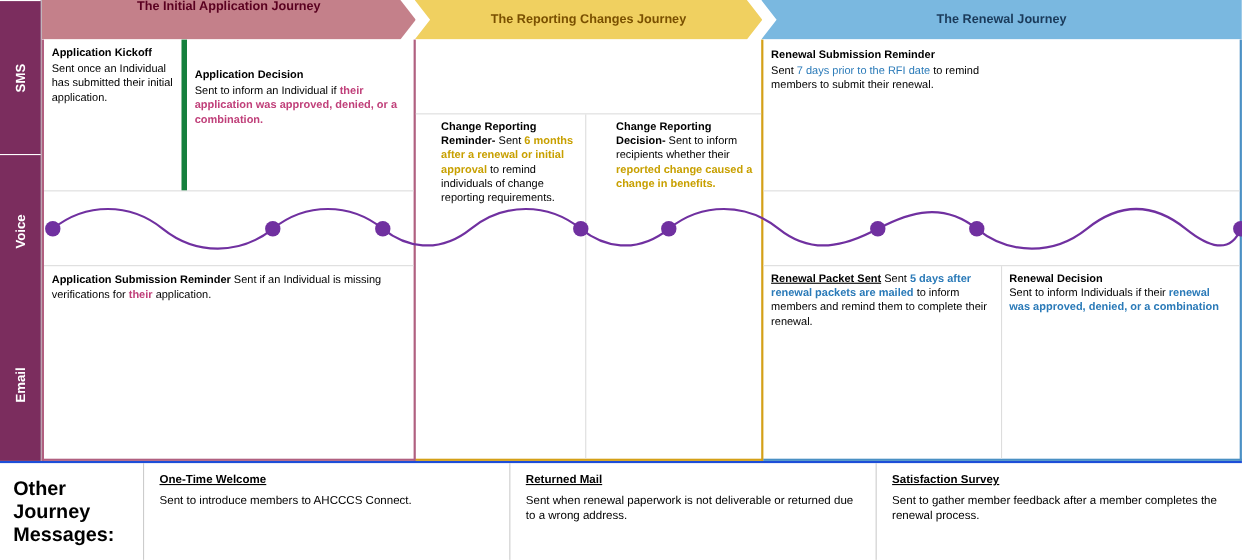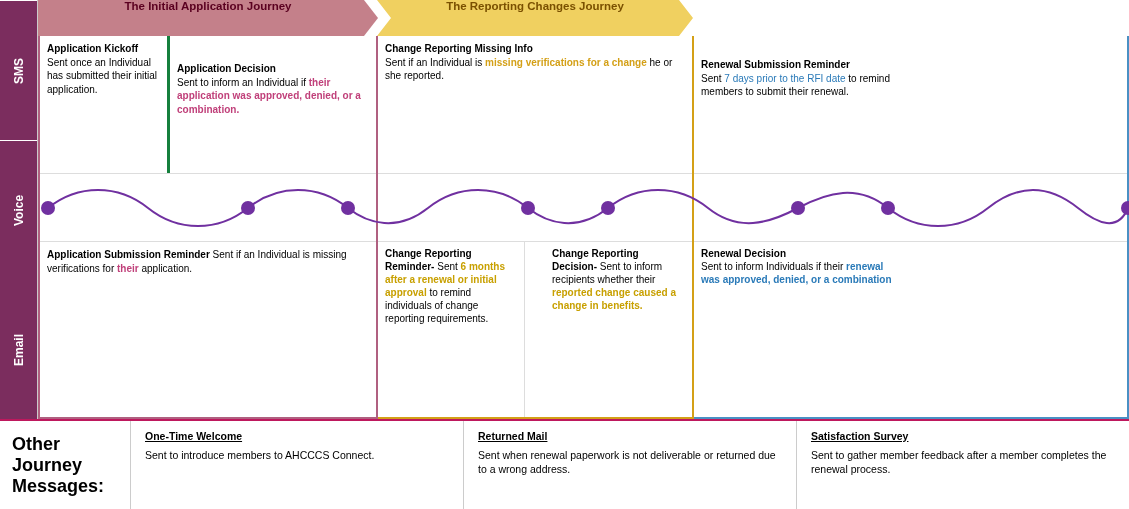--- a/index.html
+++ b/index.html
@@ -40,21 +40,21 @@
       writing-mode: vertical-rl;
       transform: rotate(180deg);
     }
     .label-cell:last-child { border-bottom: none; }
 
     
     .bottom-section {
       height: 90px;
       display: flex;
       align-items: stretch;
-      border-top: 2px solid #be185d;
+      border-top: 2px solid #1d4ed8;
       background: #fff;
     }
 
     .other-label {
       width: 130px;
       display: flex;
       align-items: center;
       padding: 8px 12px;
       font-size: 18px;
       font-weight: bold;
@@ -98,85 +98,86 @@
       <div class="label-cell">Voice</div>
       <div class="label-cell">Email</div>
     </div>
 
     <div style="flex:1; display:flex; flex-direction:column; position:relative;">
 
       <div style="display:flex; height:36px;">
         <div style="width:340px; background:#c4808a; display:flex; align-items:flex-start; justify-content:center; position:relative; clip-path:polygon(0 0, calc(100% - 14px) 0, 100% 50%, calc(100% - 14px) 100%, 0 100%);">
           <span style="font-size:11.5px; font-weight:bold; color:#5a0020;">The Initial Application Journey</span>
         </div>
-        <div style="width:316px; background:#f0d060; display:flex; align-items:flex-start; justify-content:center; position:relative; clip-path:polygon(0 0, calc(100% - 14px) 0, 100% 50%, calc(100% - 14px) 100%, 0 100%, 14px 50%); margin-left:-1px;">
+        <div style="width:316px; background:#f0d060; display:flex; align-items:center; justify-content:center; position:relative; clip-path:polygon(0 0, calc(100% - 14px) 0, 100% 50%, calc(100% - 14px) 100%, 0 100%, 14px 50%); margin-left:-1px;">
           <span style="font-size:11.5px; font-weight:bold; color:#7a5000;">The Reporting Changes Journey</span>
         </div>
+        <div style="flex:1; background:#7ab8e0; display:flex; align-items:center; justify-content:center; position:relative; clip-path:polygon(0 0, 100% 0, 100% 100%, 0 100%, 14px 50%); margin-left:-1px;">
+          <span style="font-size:11.5px; font-weight:bold; color:#1a3a5a;">The Renewal Journey</span>
+        </div>
       </div>
 
       <div style="display:flex; flex:1; position:relative;">
 
         <div style="width:340px; border:2px solid #b06080; border-top:none; display:flex; flex-direction:column;">
 
           <div style="display:flex; height:138px; border-bottom:1px solid #ddd;">
 
-            <div style="width:130px; padding:6px 7px; font-size:10px; line-height:1.35; border-right:3px solid #15803d;">
+            <div style="width:130px; padding:6px 7px; font-size:10px; line-height:1.35; border-right:5px solid #15803d;">
               <span style="font-weight:bold;">Application Kickoff</span><br>
               <span>Sent once an Individual has submitted their initial application.</span>
             </div>
 
             <div style="flex:1; padding:6px 7px; font-size:10px; line-height:1.35;margin-top:20px;">
               <span style="font-weight:bold;">Application Decision</span><br>
               <span>Sent to inform an Individual if </span><span style="color:#c0407a; font-weight:bold;">their application was approved, denied, or a combination.</span>
             </div>
           </div>
 
           <div style="height:68px; border-bottom:1px solid #ddd; position:relative;"></div>
 
           <div style="flex:1; padding:6px 7px; font-size:10px; line-height:1.35;">
             <span style="font-weight:bold;">Application Submission Reminder</span>
             <span>Sent if an Individual is missing verifications for </span><span style="color:#c0407a; font-weight:bold;">their</span><span> application.</span>
           </div>
         </div>
 
         <div style="width:316px; border:2px solid #d4a017; border-top:none; border-left:none; display:flex; flex-direction:column;">
 
-          <div style="display:flex; height:138px; border-bottom:1px solid #ddd;">
-            <div style="flex:1; padding:6px 7px; font-size:10px; line-height:1.35;">
-              <span style="font-weight:bold;">Change Reporting Missing Info</span><br>
-              <span>Sent if an Individual is </span><span style="color:#d4a017; font-weight:bold;">missing verifications for a change</span><span> he or she reported.</span>
-            </div>
-          </div>
 
           <div style="height:68px; border-bottom:1px solid #ddd; position:relative;"></div>
 
-          <div style="flex:1; display:flex;">
+          <div style="flex:1; display:flex;padding-left:16px;">
             <div style="width:50%; padding:5px 7px; font-size:10px; line-height:1.3; border-right:1px solid #ddd;">
               <span style="font-weight:bold;">Change Reporting Reminder-</span>
               <span>Sent </span><span style="color:#c8a000; font-weight:bold;">6 months after a renewal or initial approval</span><span> to remind individuals of change reporting requirements.</span>
             </div>
             <div style="width:50%; padding:5px 7px; font-size:10px; line-height:1.3;margin-left:20px;">
               <span style="font-weight:bold;">Change Reporting Decision-</span>
               <span>Sent to inform recipients whether their </span><span style="color:#c8a000; font-weight:bold;">reported change caused a change in benefits.</span>
             </div>
           </div>
         </div>
 
         <div style="flex:1; border:2px solid #4a90c4; border-top:none; border-left:none; display:flex; flex-direction:column;">
 
           <div style="display:flex; height:138px; border-bottom:1px solid #ddd;">
-            <div style="width:50%; padding:22px 7px; font-size:10px; line-height:1.35;">
+            <div style="width:50%; padding:8px 7px; font-size:10px; line-height:1.35;">
               <span style="font-weight:bold;">Renewal Submission Reminder</span><br>
               <span>Sent </span><span style="color:#2a7ab8; font-weight:normal;">7 days prior to the RFI date</span><span> to remind members to submit their renewal.</span>
             </div>
           </div>
 
           <div style="height:68px; border-bottom:1px solid #ddd; position:relative;"></div>
 
           <div style="flex:1; display:flex;">
+            <div style="width:50%; padding:5px 7px; font-size:10px; line-height:1.3; border-right:1px solid #ddd;">
+              <span style="font-weight:bold; text-decoration:underline;">Renewal Packet Sent</span>
+              <span>Sent </span><span style="color:#2a7ab8; font-weight:bold;">5 days after renewal packets are mailed</span><span> to inform members and remind them to complete their renewal.</span>
+            </div>
             <div style="width:50%; padding:5px 7px; font-size:10px; line-height:1.3;">
               <span style="font-weight:bold;">Renewal Decision</span><br>
               <span>Sent to inform Individuals if their </span><span style="color:#2a7ab8; font-weight:bold;">renewal was approved, denied, or a combination</span>
             </div>
           </div>
         </div>
 
         <svg style="position:absolute; top:138px; left:0; width:100%; height:68px; overflow:visible; pointer-events:none;">
 
           <path d="M 10 34 C 40 10, 80 10, 110 34 C 140 58, 180 58, 210 34 C 240 10, 280 10, 310 34 C 330 50, 360 58, 390 34 C 420 10, 460 10, 490 34 C 510 50, 540 58, 570 34 C 600 10, 640 10, 670 34 C 700 58, 730 50, 760 34 C 790 18, 820 10, 850 34 C 880 58, 920 58, 950 34 C 980 10, 1010 10, 1040 34 C 1060 50, 1080 58, 1090 34" fill="none" stroke="#7030a0" stroke-width="2"></path>

